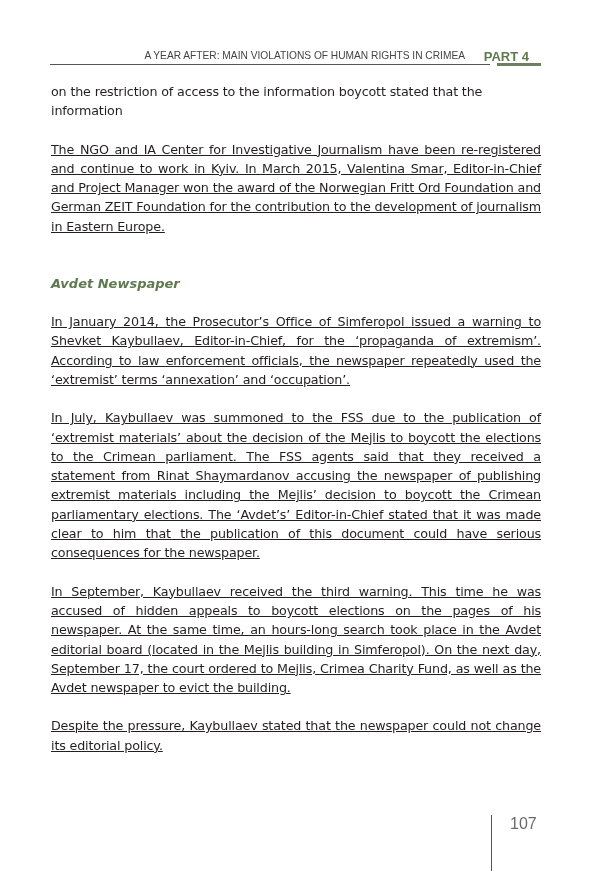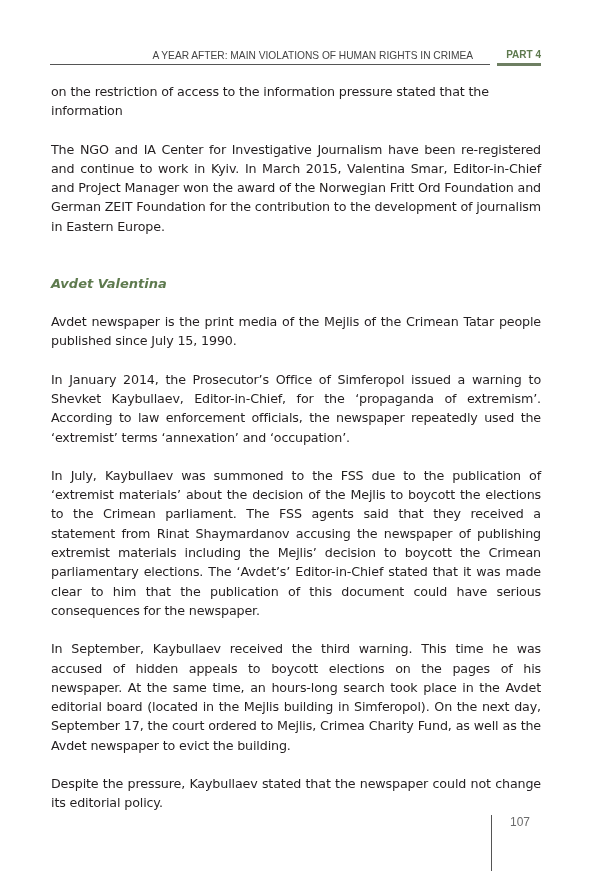--- a/index.html
+++ b/index.html
@@ -1,50 +1,49 @@
 <!DOCTYPE html>
 <html><head>
 <meta charset="utf-8">
 <style>
   html, body { margin: 0; padding: 0; background: #ffffff; }
   body { width: 600px; height: 871px; position: relative; overflow: hidden;
          font-family: "DejaVu Sans", "Liberation Sans", sans-serif; color: #231f20; }
   .header { position: absolute; left: 50px; top: 46px; width: 491px; height: 20px; }
   .header-rule { position: absolute; left: 0; top: 18px; width: 440px; height: 1px; background: #555; }
-  .header-title { position: absolute; right: 68px; top: 4px; font-size: 10.2px; letter-spacing: 0px;
+  .header-title { position: absolute; right: 76px; top: 4px; font-size: 10.2px; letter-spacing: 0px;
                   color: #444; white-space: nowrap; font-family: "Liberation Sans", sans-serif; }
-  .header-part { position: absolute; right: 0; top: 3px; font-size: 10px; font-weight: bold; color: #5e7a4e;
+  .header-part { position: absolute; right: 12px; top: 3px; font-size: 13px; font-weight: bold; color: #5e7a4e;
                  font-family: "Liberation Sans", sans-serif; white-space: nowrap; }
   .header-part-bar { position: absolute; right: 0; top: 17px; width: 44px; height: 3px; background: #6e7f62; }
   .content { position: absolute; left: 51px; top: 82px; width: 490px; }
   p { margin: 0; font-size: 12.7px; line-height: 19.3px; text-align: justify; letter-spacing: -0.15px;
       font-family: "DejaVu Sans", sans-serif; }
-  p.gap { margin-top: 19px; }
+  p.gap { margin-top: 19px; text-decoration: underline; }
   .italic { font-style: italic; }
   h3 { margin: 38px 0 19px 0; font-size: 13px; line-height: 19px; font-style: italic; font-weight: bold;
        color: #5e7a4e; font-family: "DejaVu Sans", sans-serif; }
   .footer-rule { position: absolute; left: 491px; top: 815px; width: 1px; height: 56px; background: #555; }
-  .page-number { position: absolute; left: 510px; top: 815px; font-size: 12px; color: #6b6b6b;
+  .page-number { position: absolute; left: 510px; top: 815px; font-size: 16px; color: #6b6b6b;
                  font-family: "Liberation Sans", sans-serif; }
 </style>
 </head>
 <body>
 
 <div class="header">
   <div class="header-rule"></div>
   <span class="header-title">A YEAR AFTER: MAIN VIOLATIONS OF HUMAN RIGHTS IN CRIMEA</span>
   <span class="header-part">PART 4</span>
   <div class="header-part-bar"></div>
 </div>
 
 <div class="content">
-  <p style="text-align:left;">on the restriction of access to the information pressure stated that the information</p>
+  <p style="text-align:left;">on the restriction of access to the information boycott stated that the information</p>
   <p class="gap">The NGO and IA Center for Investigative Journalism have been re-registered and continue to work in Kyiv. In March 2015, Valentina Smar, Editor-in-Chief  and Project Manager won the award of the Norwegian Fritt Ord Foundation and German ZEIT Foundation for the contribution to the development of journalism in Eastern Europe.</p>
-  <h3>Avdet Valentina</h3>
-  <p>Avdet newspaper is the print media of the Mejlis of the Crimean Tatar people published since July 15, 1990.</p>
+  <h3>Avdet Newspaper</h3>
   <p class="gap">In January 2014, the Prosecutor’s Office of Simferopol issued a warning to Shevket Kaybullaev, Editor-in-Chief, for the ‘propaganda of extremism’. According to law enforcement officials, the newspaper repeatedly used the ‘extremist’ terms ‘annexation’ and ‘occupation’.</p>
   <p class="gap">In July, Kaybullaev was summoned to the FSS due to the publication of ‘extremist materials’ about the decision of the Mejlis to boycott the elections to the Crimean parliament. The FSS agents said that they received a statement from Rinat Shaymardanov accusing the newspaper of publishing extremist materials including the Mejlis’ decision to boycott the Crimean parliamentary elections. The ‘Avdet’s’ Editor-in-Chief stated that it was made clear to him that the publication of this document could have serious consequences for the newspaper.</p>
   <p class="gap">In September, Kaybullaev received the third warning. This time he was accused of hidden appeals to boycott elections on the pages of his newspaper. At the same time, an hours-long search took place in the Avdet editorial board (located in the Mejlis building in Simferopol). On the next day, September 17, the court ordered to Mejlis, Crimea Charity Fund, as well as the Avdet newspaper to evict the building.</p>
   <p class="gap">Despite the pressure, Kaybullaev stated that the newspaper could not change its editorial policy.</p>
 
 </div>
 
 <div class="footer-rule"></div>
 <span class="page-number">107</span>
 

